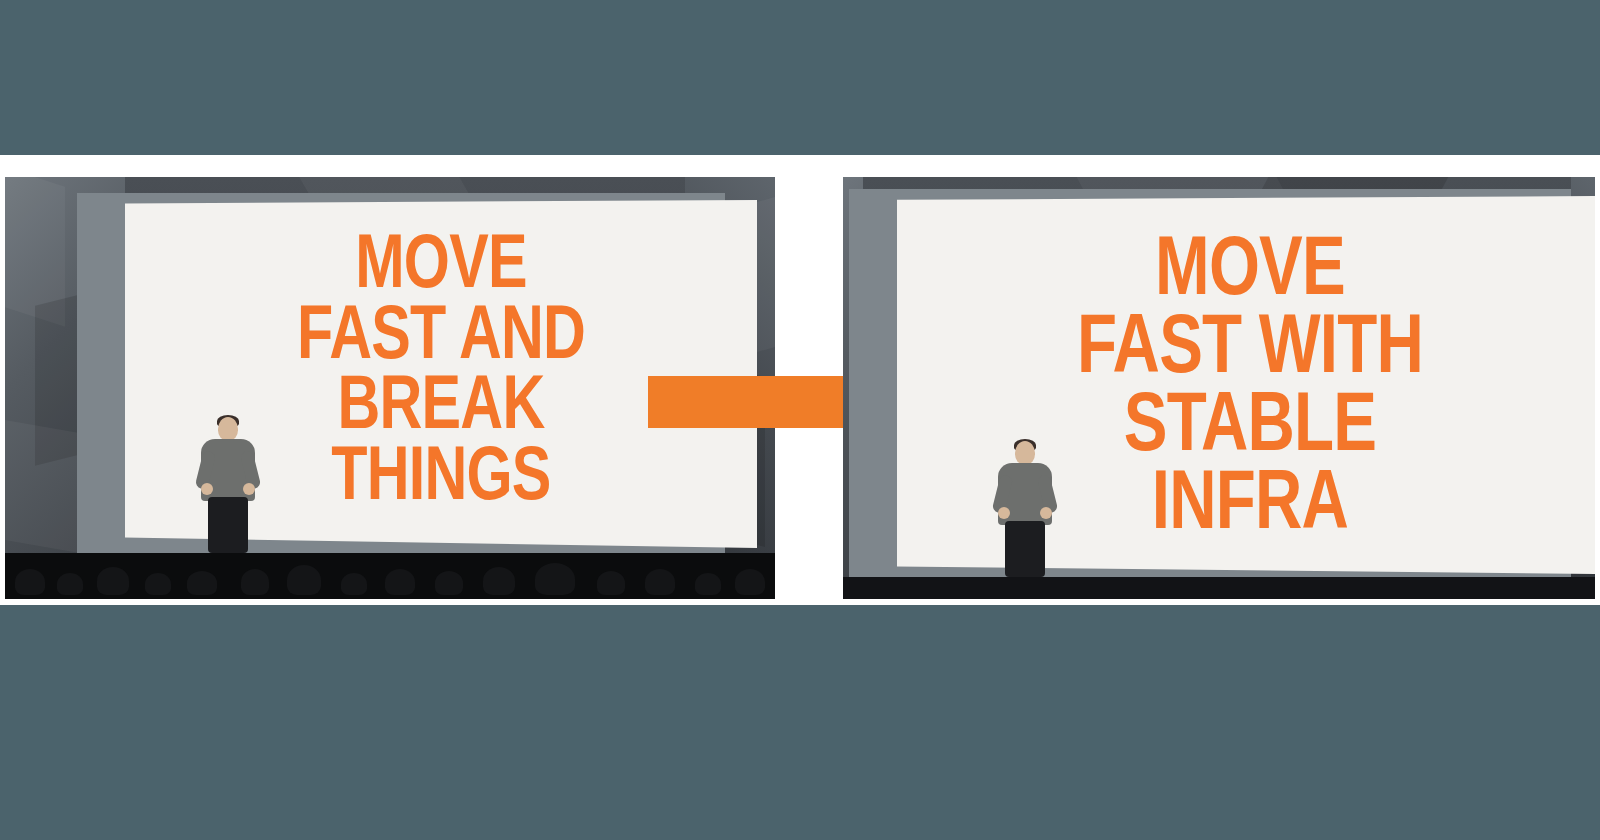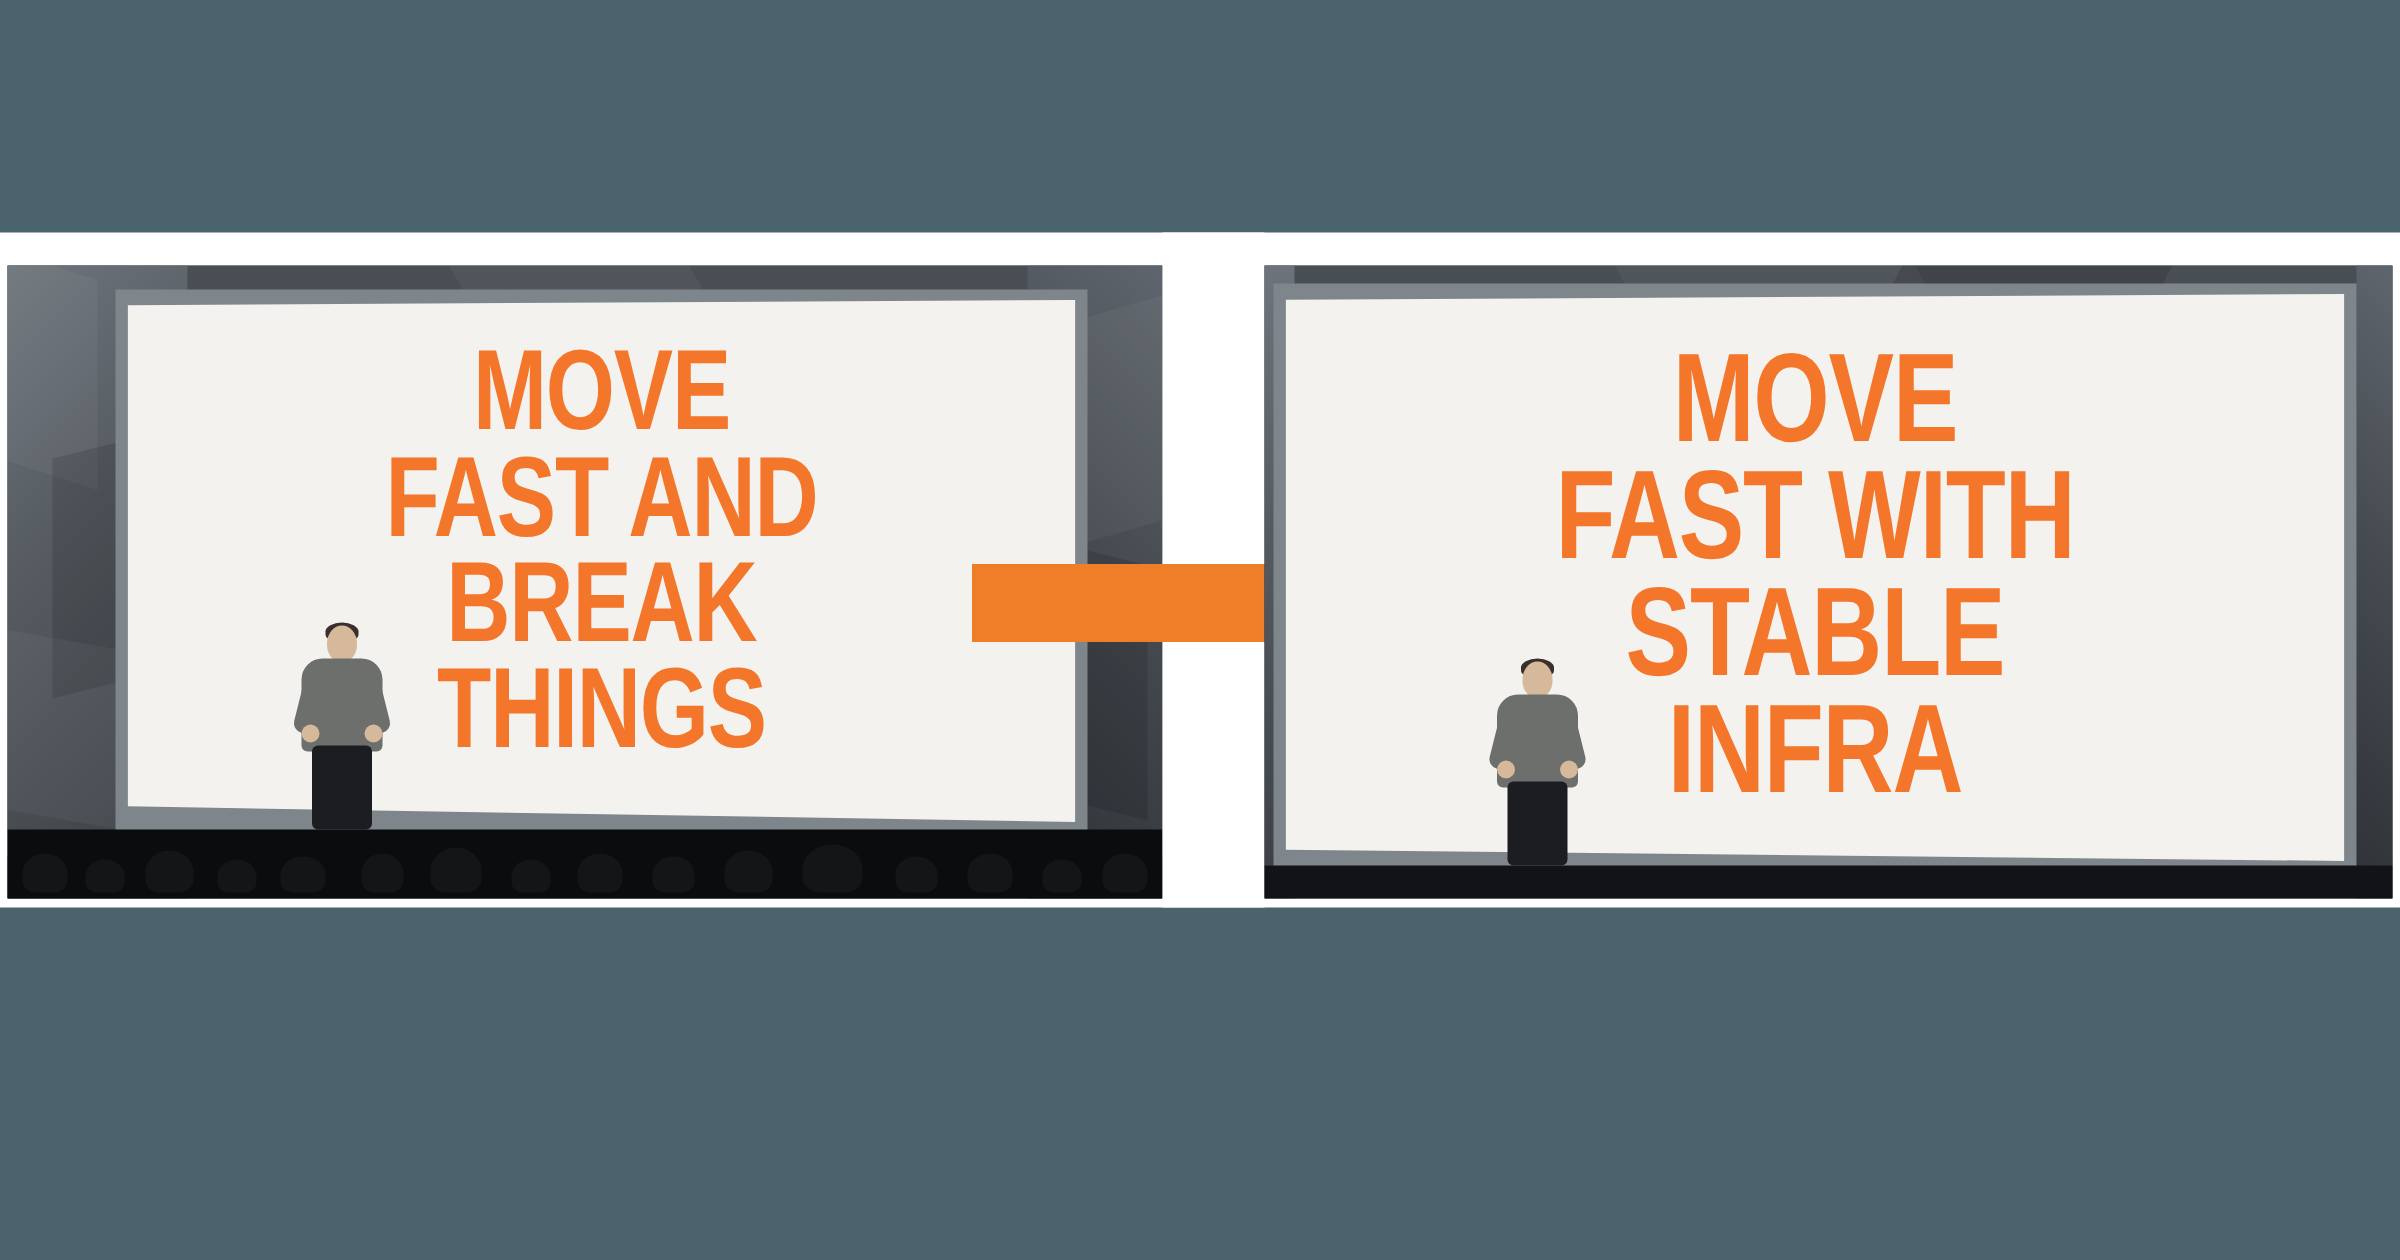--- a/index.html
+++ b/index.html
@@ -69,20 +69,21 @@
 
   
   .screen-frame {
     position: absolute;
     background: #7e868c;
   }
   .screen {
     position: absolute;
     background: #f3f2ef;
     overflow: hidden;
+    margin-left: 40px;
   }
   .panel-left .screen-frame  { left: 72px;  top: 16px;  width: 648px; height: 362px; }
   .panel-left .screen        { left: 80px;  top: 23px;  width: 632px; height: 348px;
                                clip-path: polygon(0% 1%, 100% 0%, 100% 100%, 0% 97%); }
   .panel-right .screen-frame { left: 6px;   top: 12px;  width: 722px; height: 392px; }
   .panel-right .screen       { left: 14px;  top: 19px;  width: 706px; height: 378px;
                                clip-path: polygon(0% 1%, 100% 0%, 100% 100%, 0% 98%); }
 
   .slide-text {
     position: absolute;

